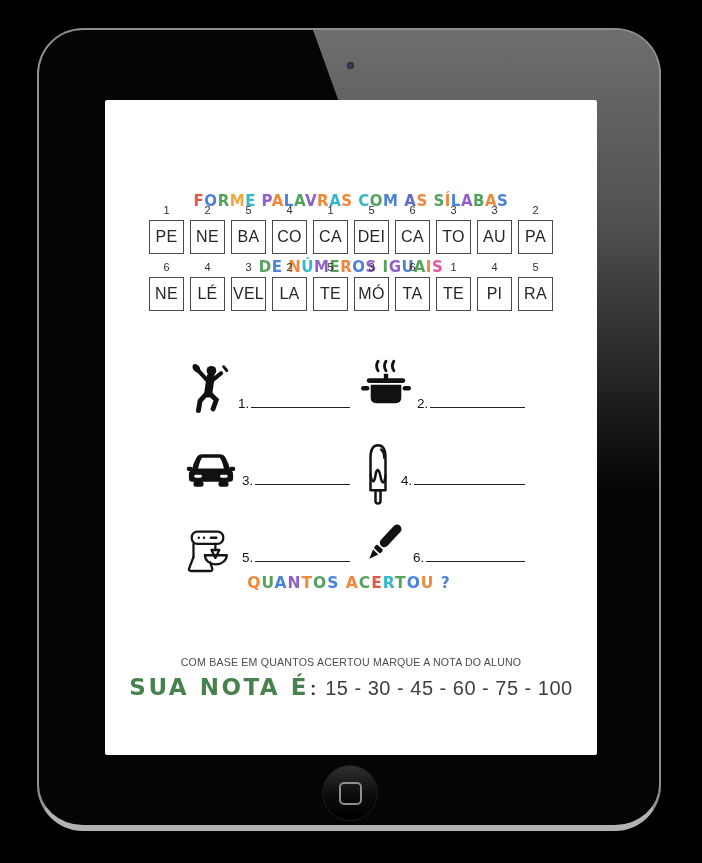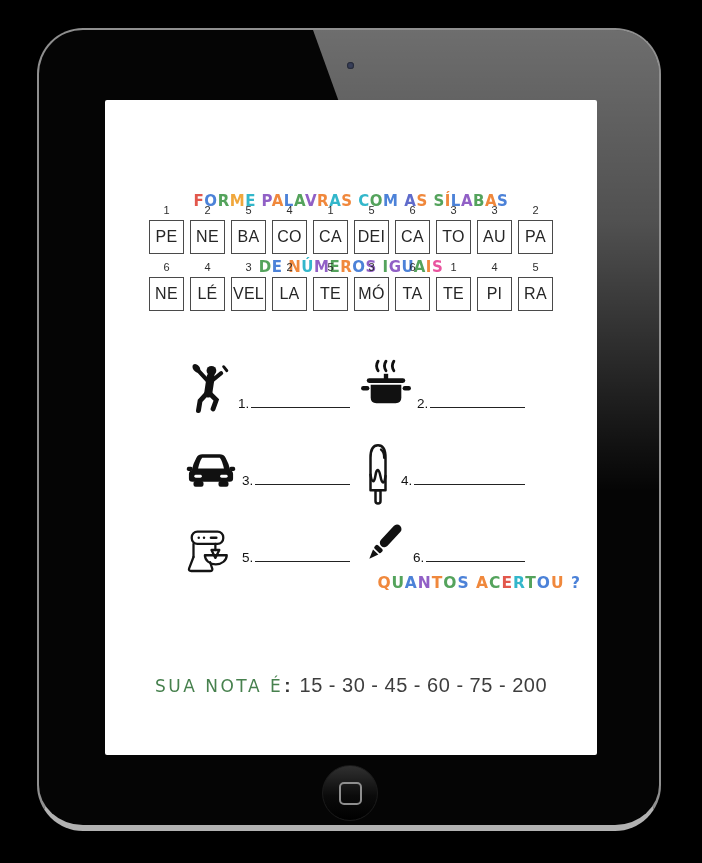--- a/index.html
+++ b/index.html
@@ -60,37 +60,37 @@
   .icon svg{display:block;}
   .i-person{margin-bottom:-5px;}
   .i-pot{margin-bottom:2px;}
   .i-car{margin-bottom:-1px;}
   .i-popsicle{margin-bottom:-19px;}
   .i-mixer{margin-bottom:-13px;}
   .i-pen{margin-bottom:-2px;}
   .ex-label{font-size:13.5px;color:#141414;line-height:1;padding:0 2px 3px 3px;font-weight:500;}
   .ex-line{flex:1;border-bottom:1.6px solid #222;margin-bottom:5px;height:0;}
   .quantos{
-    position:absolute;top:474px;left:0;right:16px;text-align:right;
+    position:absolute;top:474px;left:0;right:4px;text-align:center;
     font-family:"DejaVu Sans",sans-serif;font-weight:bold;font-size:15.5px;
     letter-spacing:1px;white-space:pre;
   }
   .score-row{position:absolute;top:506px;left:0;right:0;display:flex;justify-content:center;gap:30px;}
   .score-box{
     width:36px;height:36px;box-sizing:border-box;border:1.6px solid #4a4a4a;border-radius:7px;
     display:flex;align-items:center;justify-content:center;
     font-size:16.5px;color:#3d3d3d;cursor:pointer;background:#fff;
   }
   .instruction{
     position:absolute;top:556px;left:0;right:0;text-align:center;
     font-size:10.6px;color:#4c4c4c;letter-spacing:.2px;
   }
   .nota{position:absolute;top:574px;left:0;right:0;display:flex;justify-content:center;align-items:baseline;gap:9px;}
   .nota-label{
-    font-family:"DejaVu Sans",sans-serif;font-weight:normal;font-size:17px;
+    font-family:"DejaVu Sans",sans-serif;font-weight:bold;font-size:23px;
     letter-spacing:2.5px;
     text-align:center;
   }
   .nota-colon{font-size:19px;color:#333;font-weight:bold;margin-left:-8px;}
   .nota-values{font-size:20px;color:#3e3e3e;letter-spacing:.5px;}
 </style>
 </head>
 <body>
 
 <div class="tablet">
@@ -289,25 +289,26 @@
           <span class="ex-label">6.</span>
           <span class="ex-line"></span>
         </div>
       </div>
 
     </div>
 
     <div class="quantos"><span style="color: rgb(240, 136, 60);">Q</span><span style="color: rgb(84, 163, 92);">U</span><span style="color: rgb(76, 130, 216);">A</span><span style="color: rgb(145, 96, 198);">N</span><span style="color: rgb(240, 136, 60);">T</span><span style="color: rgb(84, 163, 92);">O</span><span style="color: rgb(76, 130, 216);">S</span><span> </span><span style="color: rgb(240, 136, 60);">A</span><span style="color: rgb(84, 163, 92);">C</span><span style="color: rgb(226, 87, 76);">E</span><span style="color: rgb(51, 183, 203);">R</span><span style="color: rgb(84, 163, 92);">T</span><span style="color: rgb(76, 130, 216);">O</span><span style="color: rgb(240, 136, 60);">U</span><span> </span><span style="color: rgb(76, 130, 216);">?</span></div>
 
 
+    <div class="instruction">COM BASE EM QUANTOS ACERTOU MARQUE A NOTA DO ALUNO</div>
 
     <div class="nota">
       <span class="nota-label" style="color: rgb(71, 129, 78);">SUA NOTA É</span>
       <span class="nota-colon">:</span>
-      <span class="nota-values">15 - 30 - 45 - 60 - 75 - 200</span>
+      <span class="nota-values">15 - 30 - 45 - 60 - 75 - 100</span>
     </div>
 
   </div>
 
   <div class="home">
     <div class="home-square"></div>
   </div>
 </div>
 
 </body></html>

